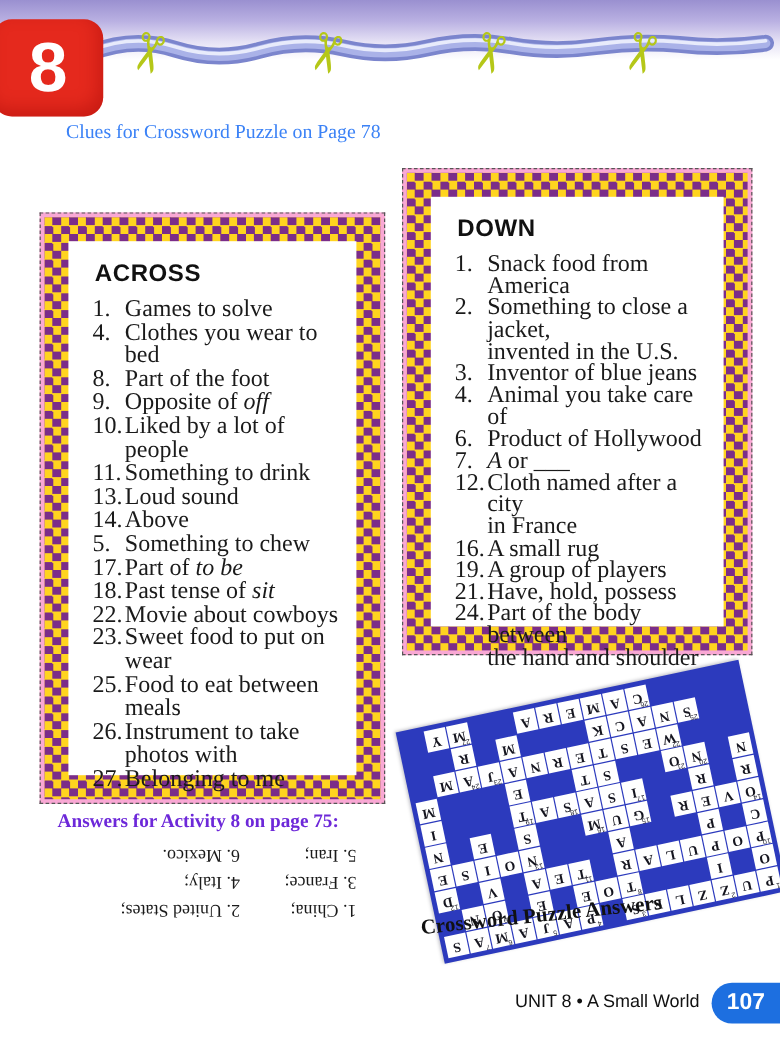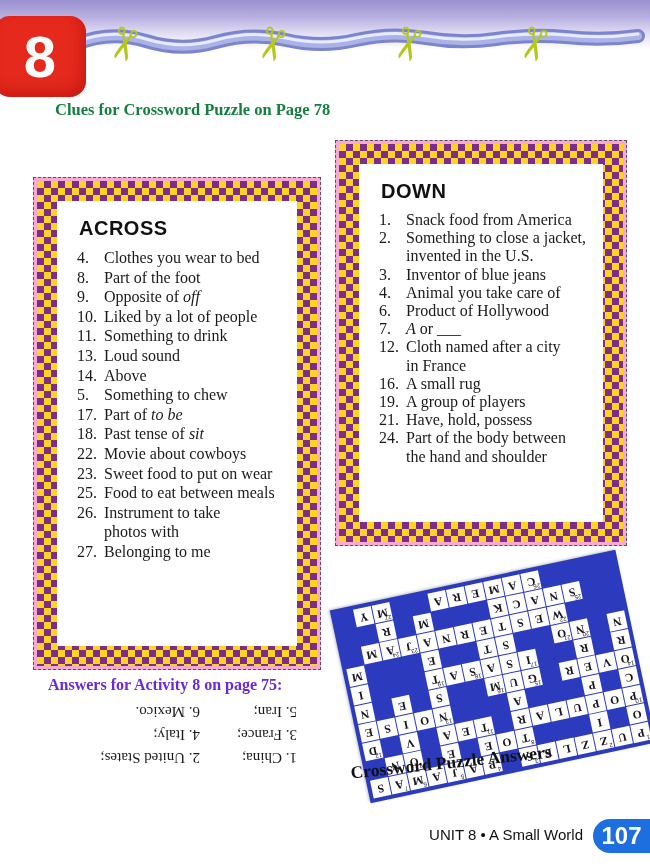--- a/index.html
+++ b/index.html
@@ -11,34 +11,34 @@
        background:linear-gradient(to bottom,#9a90d0 0%,#b9b0e2 35%,#e6e2f5 70%,#ffffff 100%);}
   .ribbon{position:absolute;left:0;top:14px;width:660px;height:62px;}
   .scissors{position:absolute;font-size:44px;color:#b5c718;transform:rotate(105deg);
             line-height:1;user-select:none;}
   .badge8{position:absolute;left:-6px;top:16px;width:92px;height:81px;background:#e5291d;
           border-radius:16px;display:flex;align-items:center;justify-content:center;
           box-shadow:inset -4px -6px 14px rgba(150,0,0,.35);}
   .badge8 span{color:#ffffff;font-family:"Liberation Sans",sans-serif;font-weight:bold;
                font-size:58px;line-height:1;}
 
-  .heading{position:absolute;left:55px;top:100px;font-weight:bold;font-size:16.5px;color:#15803d;}
+  .heading{position:absolute;left:55px;top:100px;font-weight:normal;font-size:16.5px;color:#3b82f6;}
 
   
   .cutbox{position:absolute;box-sizing:border-box;border:1.5px dashed #555;padding:3px;background:#f9a8d4;}
   .checker{width:100%;height:100%;box-sizing:border-box;padding:20px;
            background:repeating-conic-gradient(#7b2d89 0% 25%, #ffd41f 0% 50%);
            background-size:14px 14px;}
   .boxinner{width:100%;height:100%;background:#ffffff;box-sizing:border-box;
             padding:16px 8px 8px 20px;}
   #across-box{left:33px;top:177px;width:288px;height:493px;}
   #down-box{left:335px;top:140px;width:292px;height:406px;}
   .boxtitle{font-family:"Liberation Sans",sans-serif;font-weight:bold;font-size:20px;
             letter-spacing:.5px;color:#111;margin:0 0 8px 2px;}
-  .clue{margin:0;font-size:16px;color:#1a1a1a;padding-left:27px;text-indent:-27px;}
+  .clue{margin:0;font-size:20px;color:#1a1a1a;padding-left:27px;text-indent:-27px;}
   #across-clues .clue{line-height:19.6px;}
   #down-clues .clue{line-height:18.2px;}
   .cnum{display:inline-block;width:27px;text-indent:0;}
 
   
   .ansHead{position:absolute;left:48px;top:676px;font-weight:bold;font-size:16px;color:#6d28d9;}
   #activity-answers{position:absolute;left:82px;top:700px;width:215px;
                     transform:rotate(180deg);font-size:15px;line-height:23px;color:#1a1a1a;}
   #activity-answers .c1{display:inline-block;width:97px;}
 
@@ -55,21 +55,21 @@
   .cell .nm{position:absolute;left:1px;top:0px;font-family:"Liberation Sans",sans-serif;
             font-size:6px;color:#23232e;line-height:1;}
   .grid-caption{position:absolute;left:350px;top:750px;width:240px;font-weight:bold;
                 font-size:17.5px;color:#111;transform:rotate(-6deg);}
 
   
   .footer-label{position:absolute;right:67px;top:826px;font-family:"Liberation Sans",sans-serif;
                 font-weight:normal;font-size:15px;color:#111;}
   .page-pill{position:absolute;left:593px;top:819px;width:57px;height:34px;background:#1d6fe0;
              border-radius:17px 0 0 17px;display:flex;align-items:center;justify-content:center;}
-  .page-pill span{color:#fff;font-family:"Liberation Sans",sans-serif;font-weight:bold;font-size:24px;}
+  .page-pill span{color:#fff;font-family:"Liberation Sans",sans-serif;font-weight:bold;font-size:19px;}
 </style>
 </head>
 <body>
 
 <div id="page">
 
   <div class="sky"></div>
 
   <svg class="ribbon" viewBox="0 0 660 62">
     <path d="M 76 30 q 35 -14 70 -3 q 35 11 70 1 q 35 -10 70 -2 q 35 8 70 0 q 35 -8 70 -2 q 35 6 70 1 q 35 -5 70 -2 q 35 4 72 -1" fill="none" stroke="#7b85cd" stroke-width="14" stroke-linecap="round"></path>
@@ -86,20 +86,21 @@
     <span>8</span>
   </div>
 
   <div class="heading">Clues for Crossword Puzzle on Page 78</div>
 
   <div class="cutbox" id="across-box">
     <div class="checker">
       <div class="boxinner">
         <p class="boxtitle">ACROSS</p>
         <div id="across-clues">
+            <p class="clue"><span class="cnum">1.</span><span>Games to solve</span></p>
             <p class="clue"><span class="cnum">4.</span><span>Clothes you wear to bed</span></p>
             <p class="clue"><span class="cnum">8.</span><span>Part of the foot</span></p>
             <p class="clue"><span class="cnum">9.</span><span>Opposite of </span><em>off</em></p>
             <p class="clue"><span class="cnum">10.</span><span>Liked by a lot of people</span></p>
             <p class="clue"><span class="cnum">11.</span><span>Something to drink</span></p>
             <p class="clue"><span class="cnum">13.</span><span>Loud sound</span></p>
             <p class="clue"><span class="cnum">14.</span><span>Above</span></p>
             <p class="clue"><span class="cnum">5.</span><span>Something to chew</span></p>
             <p class="clue"><span class="cnum">17.</span><span>Part of </span><em>to be</em></p>
             <p class="clue"><span class="cnum">18.</span><span>Past tense of </span><em>sit</em></p>

